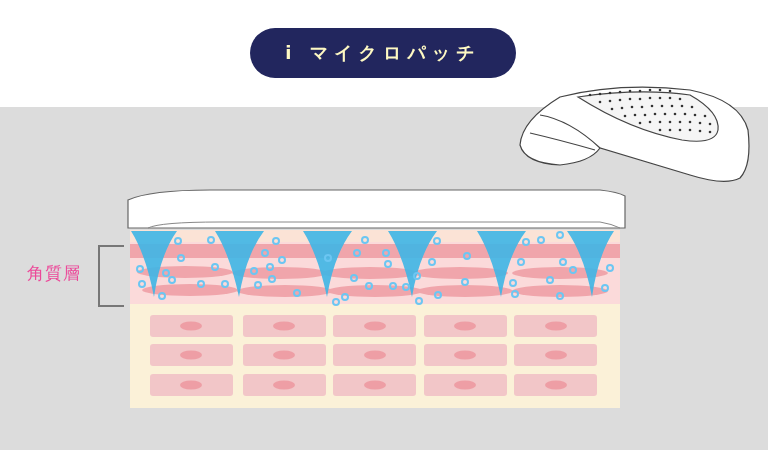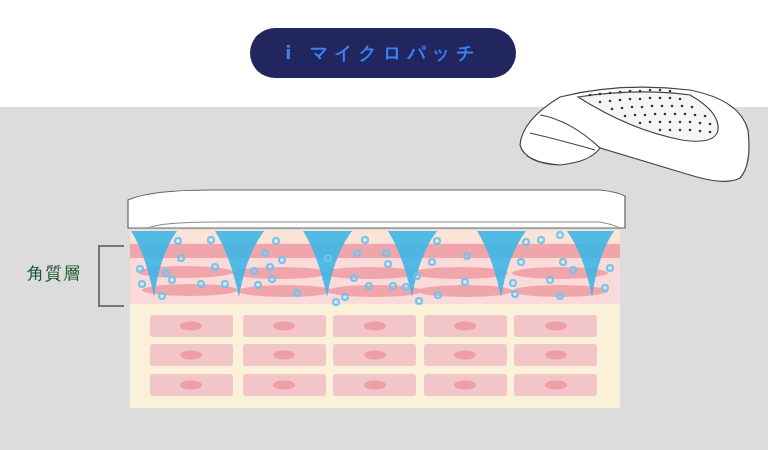--- a/index.html
+++ b/index.html
@@ -1,19 +1,19 @@
 <!DOCTYPE html>
 <html><head>
 <meta charset="utf-8">
 <style>
   html,body{margin:0;padding:0;}
   body{width:768px;height:450px;position:relative;overflow:hidden;background:#ffffff;font-family:"DejaVu Sans","Liberation Sans",sans-serif;}
-  .title-pill{position:absolute;left:250px;top:28px;width:266px;height:50px;border-radius:25px;background:#22265e;color:#3b82f6;display:flex;align-items:center;justify-content:center;font-size:18px;font-weight:bold;letter-spacing:6px;}
+  .title-pill{position:absolute;left:250px;top:28px;width:266px;height:50px;border-radius:25px;background:#22265e;color:#fef9c3;display:flex;align-items:center;justify-content:center;font-size:18px;font-weight:bold;letter-spacing:6px;}
   .grey-bg{position:absolute;left:0;top:107px;width:768px;height:343px;background:#dcdcdc;}
-  .label{position:absolute;left:27px;top:262px;font-size:17px;color:#14532d;letter-spacing:1px;}
+  .label{position:absolute;left:27px;top:262px;font-size:17px;color:#ec4899;letter-spacing:1px;}
   .bracket{position:absolute;left:98px;top:245px;width:24px;height:58px;border:2px solid #777;border-right:none;}
   svg{position:absolute;left:0;top:0;}
 </style>
 </head>
 <body>
 
 <div class="title-pill">
   <span>i マイクロパッチ</span>
 </div>
 

